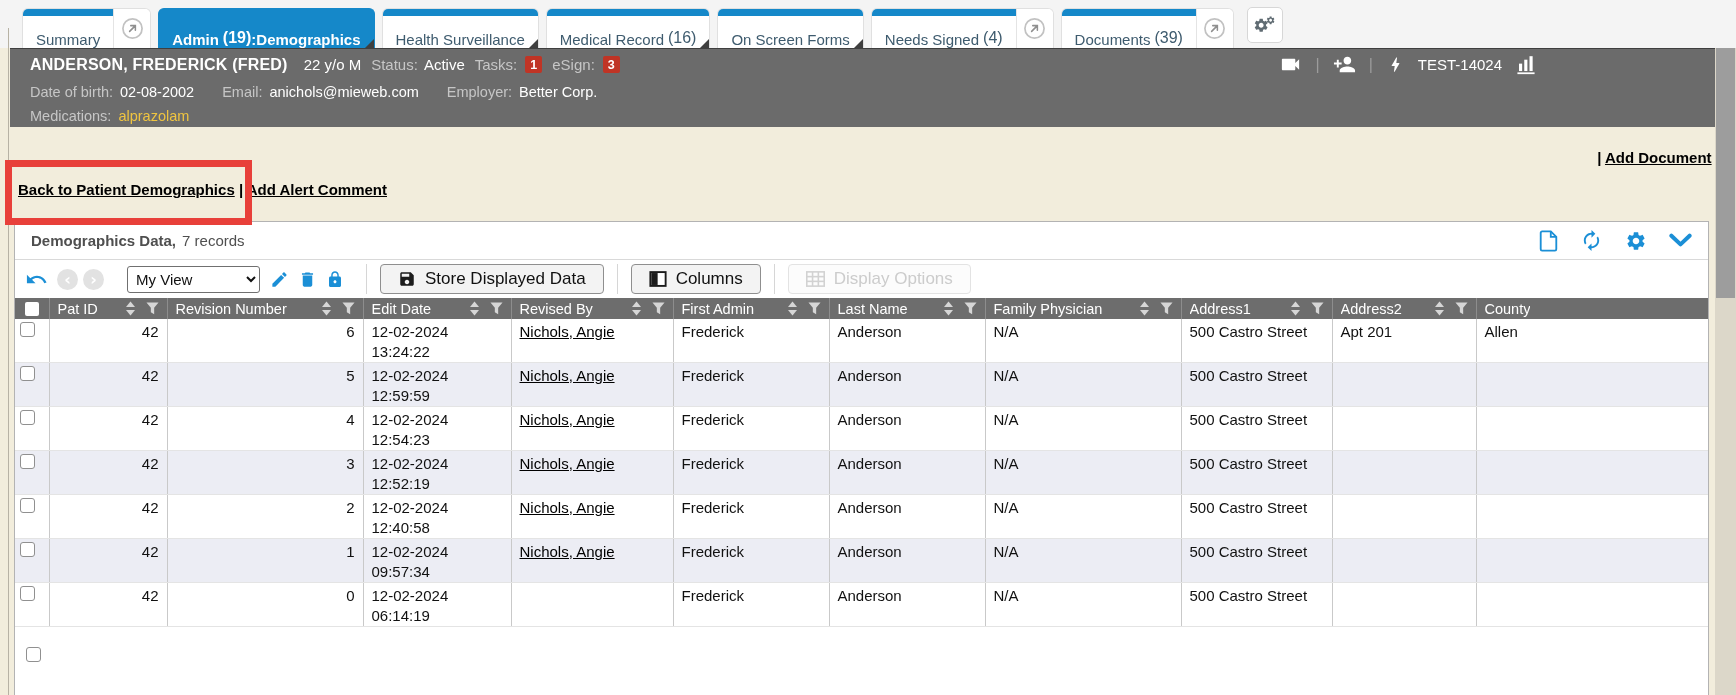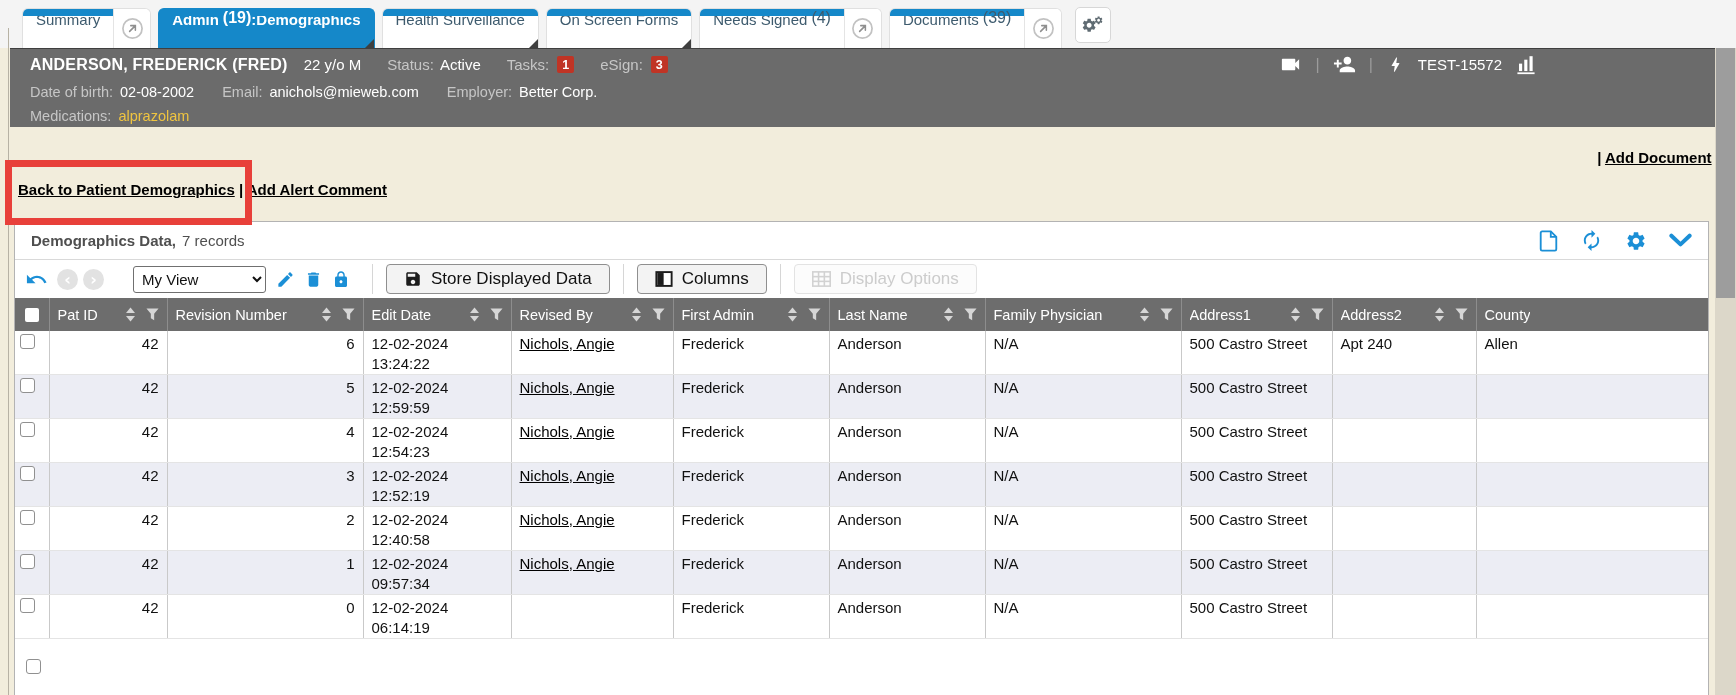--- a/index.html
+++ b/index.html
@@ -6,40 +6,40 @@
   #screen{position:relative;width:1736px;height:695px;background:#f2eddc;overflow:hidden;
           font-family:"Liberation Sans",sans-serif;-webkit-font-smoothing:antialiased;}
   .flex1{flex:1;}
 
   
   .tabbar{position:absolute;top:0;left:0;width:100%;height:48px;background:#f4f4f4;}
   .tabbar-inner{position:absolute;left:22px;bottom:0;display:flex;align-items:flex-end;gap:7px;}
   .tabs{display:flex;align-items:flex-end;gap:7px;}
   .tab-group{position:relative;display:flex;align-items:stretch;background:#fff;border:1px solid #e0e0e0;
              border-bottom:none;border-radius:6px 6px 0 0;overflow:hidden;height:40px;box-sizing:border-box;cursor:pointer;}
-  .tab{position:relative;display:flex;align-items:flex-end;padding:0 13px 20px 13px;font-size:15px;color:#3e5b6e;white-space:nowrap;}
+  .tab{position:relative;display:flex;align-items:flex-end;padding:0 13px 0 13px;font-size:15px;color:#3e5b6e;white-space:nowrap;}
   .tab::before{content:"";position:absolute;top:0;left:0;right:0;height:7px;background:#1588c9;}
   .tab .cnt{font-size:16px;margin-left:4px;position:relative;top:-1px;}
   .tab-group.active{background:#1588c9;border-color:#1588c9;}
   .tab-group.active .tab{color:#fff;font-weight:bold;}
   .tab-group.fold::after{content:"";position:absolute;right:0;bottom:0;width:0;height:0;
              border-left:9px solid transparent;border-bottom:9px solid #3f3f3f;}
   .popout{display:flex;align-items:center;justify-content:center;width:36px;border-left:1px solid #e4e4e4;background:#fff;}
   .gears-btn{background:#fff;border:1px solid #d7d7d7;border-radius:5px;width:36px;height:36px;margin:0 0 5px 6px;
              display:flex;align-items:center;justify-content:center;cursor:pointer;padding:0;}
   .left-line{position:absolute;left:8px;top:28px;bottom:0;width:1px;background:#b7b2a4;z-index:5;}
 
   
   .patient-bar{position:absolute;top:48px;left:10px;right:21px;height:79px;background:#6b6b6b;
                border-top:1px solid #3f3f3f;box-sizing:border-box;color:#fff;padding-left:20px;}
   .pline1{display:flex;align-items:center;height:31px;font-size:15px;}
   .pname{font-weight:bold;font-size:16px;letter-spacing:.2px;}
   .page{margin-left:16px;}
   .plabel{color:#c6c6c6;}
-  .gapl{margin-left:26px;}
+  .gapl{margin-left:10px;}
   .pval{margin-left:6px;}
   .badge{margin-left:8px;min-width:17px;height:17px;background:#c03425;color:#fff;font-size:12.5px;font-weight:bold;
          display:inline-flex;align-items:center;justify-content:center;border-radius:2px;padding:0 3px;box-sizing:border-box;cursor:pointer;}
   .hicons{display:flex;align-items:center;gap:13px;margin-right:178px;}
   .hicon{display:flex;align-items:center;cursor:pointer;}
   .hsep{color:#9c9c9c;font-size:16px;}
   .pid{font-size:15px;}
   .pline2{display:flex;align-items:center;height:24px;font-size:14.5px;}
   .pv2{margin-left:7px;}
   .g2{margin-left:28px;}
@@ -58,30 +58,30 @@
   .panel-header{display:flex;align-items:center;height:37px;padding:0 16px 0 16px;border-bottom:1px solid #d9d9d9;}
   .ptitle{font-weight:bold;color:#4f4f4f;font-size:15px;}
   .precords{color:#4f4f4f;font-size:15px;margin-left:6px;}
   .ph-icons{display:flex;align-items:center;gap:22px;}
   .ph-icons span{display:flex;cursor:pointer;}
 
   .toolbar{display:flex;align-items:center;height:38px;padding-left:10px;}
   .tb-icon{margin-right:9px;cursor:pointer;display:flex;}
   .nav-circle{width:21px;height:21px;border-radius:50%;background:#e2e2e2;color:#fff;display:flex;align-items:center;
               justify-content:center;font-size:16px;font-weight:bold;margin-right:5px;font-family:"DejaVu Sans",sans-serif;cursor:default;}
-  .view-select{width:133px;height:27px;font-size:15px;border:1px solid #707070;border-radius:3px;margin:0 10px 0 24px;
+  .view-select{width:133px;height:27px;font-size:15px;border:1px solid #707070;border-radius:3px;margin:0 10px 0 18px;
                padding:0 4px;background:#fff;font-family:inherit;color:#111;}
   .vsep{width:1px;height:30px;background:#d6d6d6;margin:0 13px;}
   .btn{display:inline-flex;align-items:center;gap:9px;height:30px;padding:0 17px;border:1px solid #8f8f8f;border-radius:4px;
        background:#f3f3f3;font-size:17px;color:#111;font-family:inherit;cursor:pointer;white-space:nowrap;}
   .btn.disabled{border-color:#e3e3e3;background:#fcfcfc;color:#ccc;cursor:default;}
 
   
   .grid{width:100%;border-collapse:collapse;table-layout:fixed;}
-  .grid thead th{background:#6d6d6d;height:33px;padding:0;border-right:1px solid #8d8d8d;}
+  .grid thead th{background:#6d6d6d;height:21px;padding:0;border-right:1px solid #8d8d8d;}
   .grid thead th:last-child{border-right:none;}
   .th-in{display:flex;align-items:center;padding:0 8px;color:#fff;font-size:14.5px;font-weight:normal;}
   .th-label{white-space:nowrap;overflow:hidden;}
   .th-icons{margin-left:auto;display:flex;align-items:center;gap:10px;}
   .th-icons span{display:flex;cursor:pointer;}
   .grid td{padding:3px 8px 1px;font-size:15px;color:#111;border-right:1px solid #c9c9c9;
            border-bottom:1px solid #e4e4e4;vertical-align:top;line-height:1.3;overflow:hidden;white-space:nowrap;}
   .grid td:last-child{border-right:none;}
   .grid tbody{border-bottom:1px solid #c9c9c9;padding-left:20px;}
   .grid tr.alt td{background:#ecedf4;}
@@ -123,20 +123,26 @@
               <span>:Demographics</span>
             </div>
           </div>
           <div class="tab-group fold">
             <div class="tab">
               <span>Health Surveillance</span>
             </div>
           </div>
           <div class="tab-group fold">
             <div class="tab">
+              <span>Medical Record</span>
+              <span class="cnt">(16)</span>
+            </div>
+          </div>
+          <div class="tab-group fold">
+            <div class="tab">
               <span>On Screen Forms</span>
             </div>
           </div>
           <div class="tab-group">
             <div class="tab">
               <span>Needs Signed</span>
               <span class="cnt">(4)</span>
             </div>
             <div class="popout">
               <svg width="23" height="23" viewBox="0 0 24 24">
@@ -195,21 +201,21 @@
           <svg width="23" height="23" viewBox="0 0 24 24" fill="#fff">
               <path d="M15 12c2.21 0 4-1.79 4-4s-1.79-4-4-4-4 1.79-4 4 1.79 4 4 4zm-9-2V7H4v3H1v2h3v3h2v-3h3v-2H6zm9 4c-2.67 0-8 1.34-8 4v2h16v-2c0-2.66-5.33-4-8-4z"></path>
             </svg>
         </span>
         <span class="hsep">|</span>
         <span class="hicon">
           <svg width="19" height="21" viewBox="0 0 24 24" fill="#fff">
               <path d="M11 21h-1l1-7H7.5c-.58 0-.57-.32-.38-.66.19-.34.05-.08.07-.12C8.48 10.94 10.42 7.54 13 3h1l-1 7h3.5c.49 0 .56.33.47.51l-.07.15C12.96 17.55 11 21 11 21z"></path>
             </svg>
         </span>
-        <span class="pid">TEST-15572</span>
+        <span class="pid">TEST-14024</span>
         <span class="hicon">
           <svg width="22" height="21" viewBox="0 0 24 24" fill="#fff">
               <rect x="4" y="11" width="3.6" height="8.5"></rect>
               <rect x="10" y="6.5" width="3.6" height="13"></rect>
               <rect x="16" y="2.5" width="3.6" height="17"></rect>
               <rect x="2.2" y="21" width="19.6" height="2"></rect>
             </svg>
         </span>
       </span>
     </div>
@@ -522,21 +528,21 @@
             <td class="num">6</td>
             <td>
               <div>12-02-2024</div>
               <div>13:24:22</div>
             </td>
             <td><a>Nichols, Angie</a></td>
             <td>Frederick</td>
             <td>Anderson</td>
             <td>N/A</td>
             <td>500 Castro Street</td>
-            <td>Apt 240</td>
+            <td>Apt 201</td>
             <td>Allen</td>
           </tr>
           <tr class="alt">
             <td style="padding: 0px;"><input class="cb" type="checkbox" style=""></td>
             <td class="num">42</td>
             <td class="num">5</td>
             <td>
               <div>12-02-2024</div>
               <div>12:59:59</div>
             </td>

